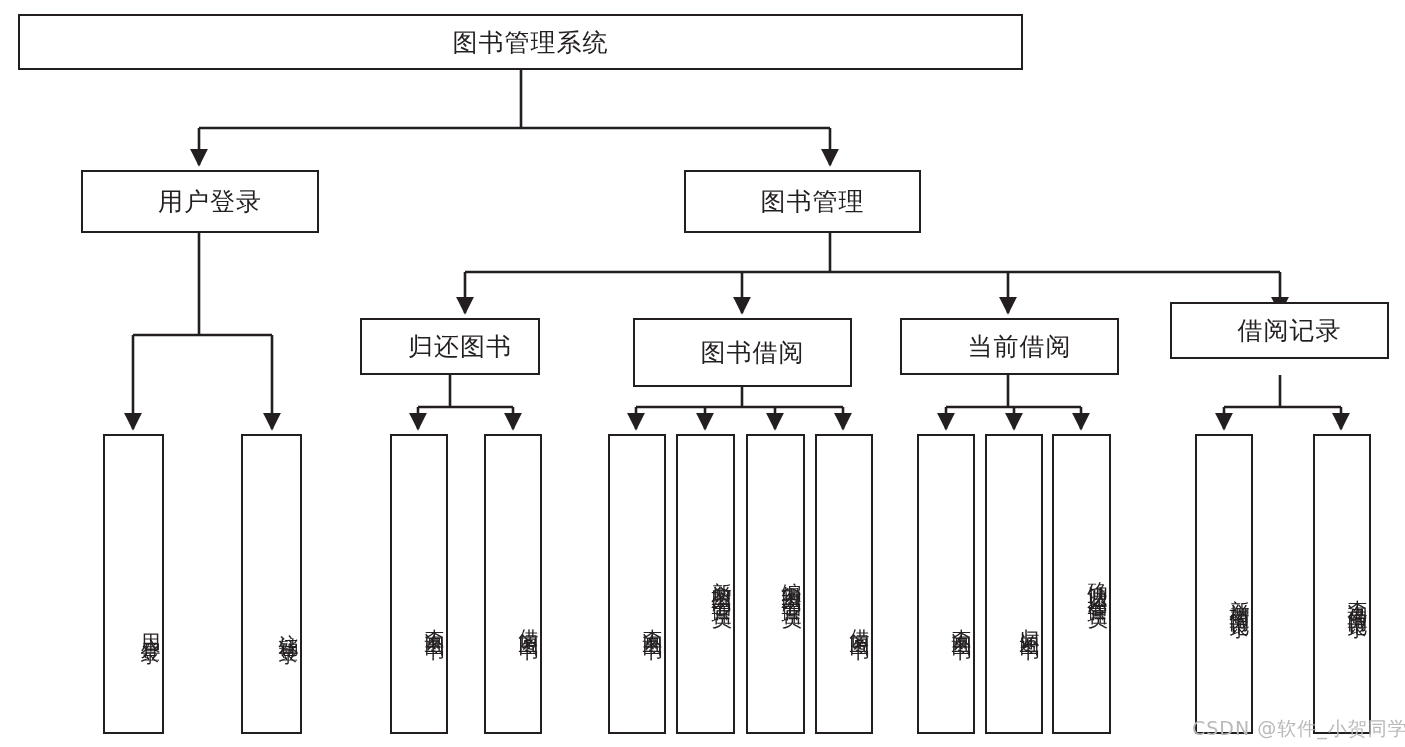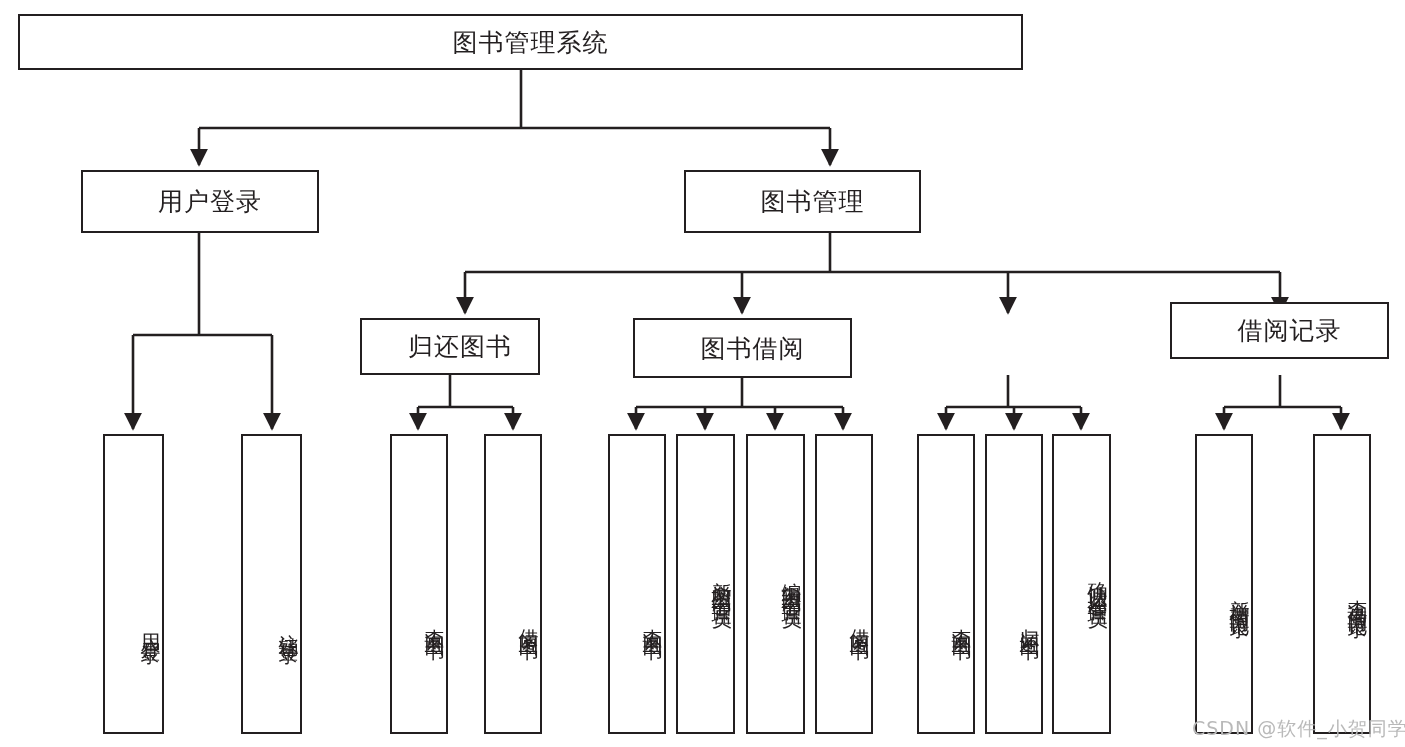--- a/index.html
+++ b/index.html
@@ -77,22 +77,25 @@
   <div class="node h" style="left:81px;top:170px;width:238px;height:63px;">
     <span>用户登录</span>
   </div>
   <div class="node h" style="left:684px;top:170px;width:237px;height:63px;font-family:Liberation Serif, serif;">
     <span>图书管理</span>
   </div>
 
   <div class="node h" style="left:360px;top:318px;width:180px;height:57px;">
     <span>归还图书</span>
   </div>
-  <div class="node h" style="left:633px;top:318px;width:219px;height:60px;">
+  <div class="node h" style="left:633px;top:318px;width:219px;height:69px;">
     <span>图书借阅</span>
+  </div>
+  <div class="node h" style="left:900px;top:318px;width:219px;height:57px;">
+    <span>当前借阅</span>
   </div>
   <div class="node h" style="left:1170px;top:302px;width:219px;height:57px;">
     <span>借阅记录</span>
   </div>
 
   <div class="node v" style="left:103px;top:434px;width:61px;height:300px;padding-top:90px;">
     <span class="vtxt">用户登录</span>
   </div>
   <div class="node v" style="left:241px;top:434px;width:61px;height:300px;padding-top:90px;">
     <span class="vtxt">注销登录</span>

